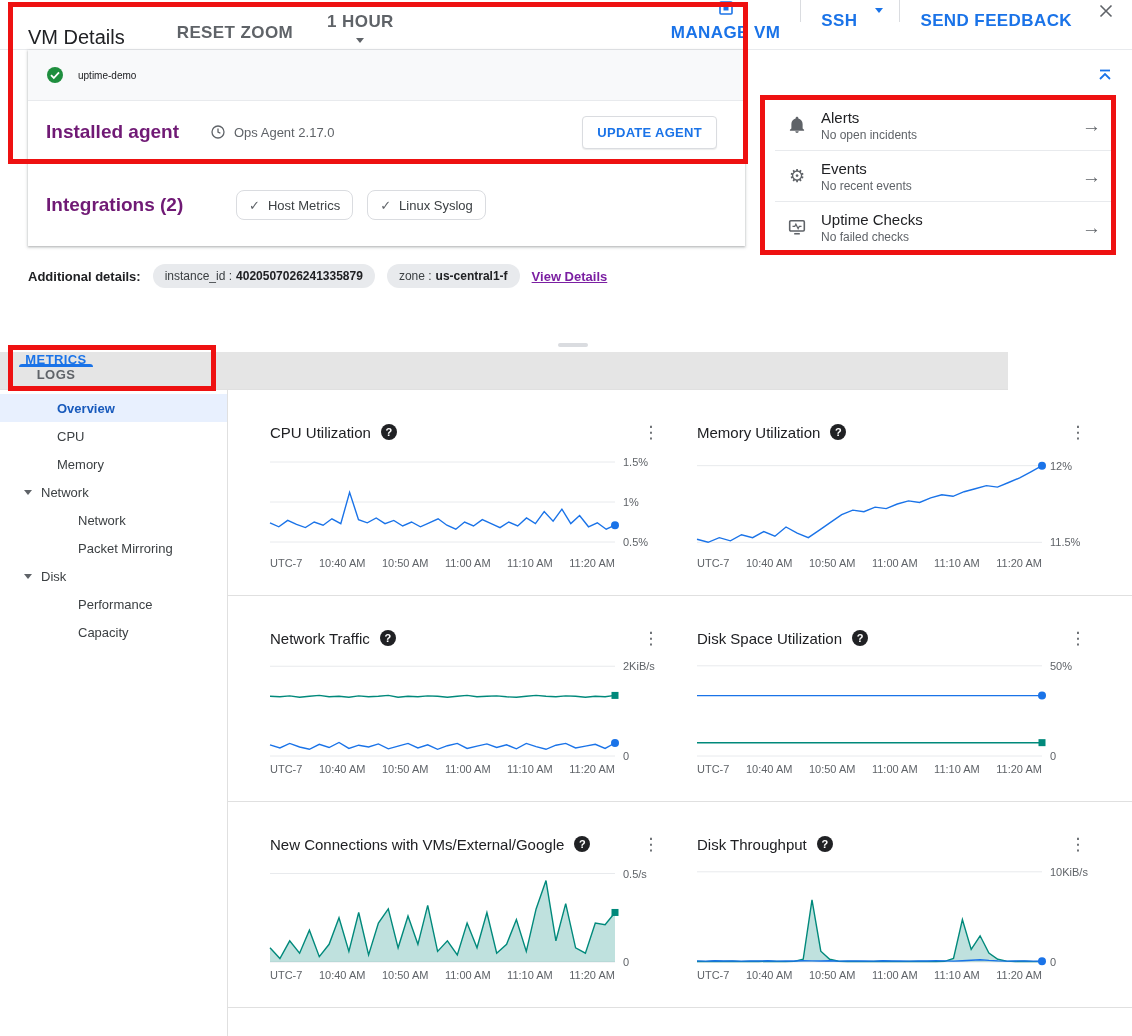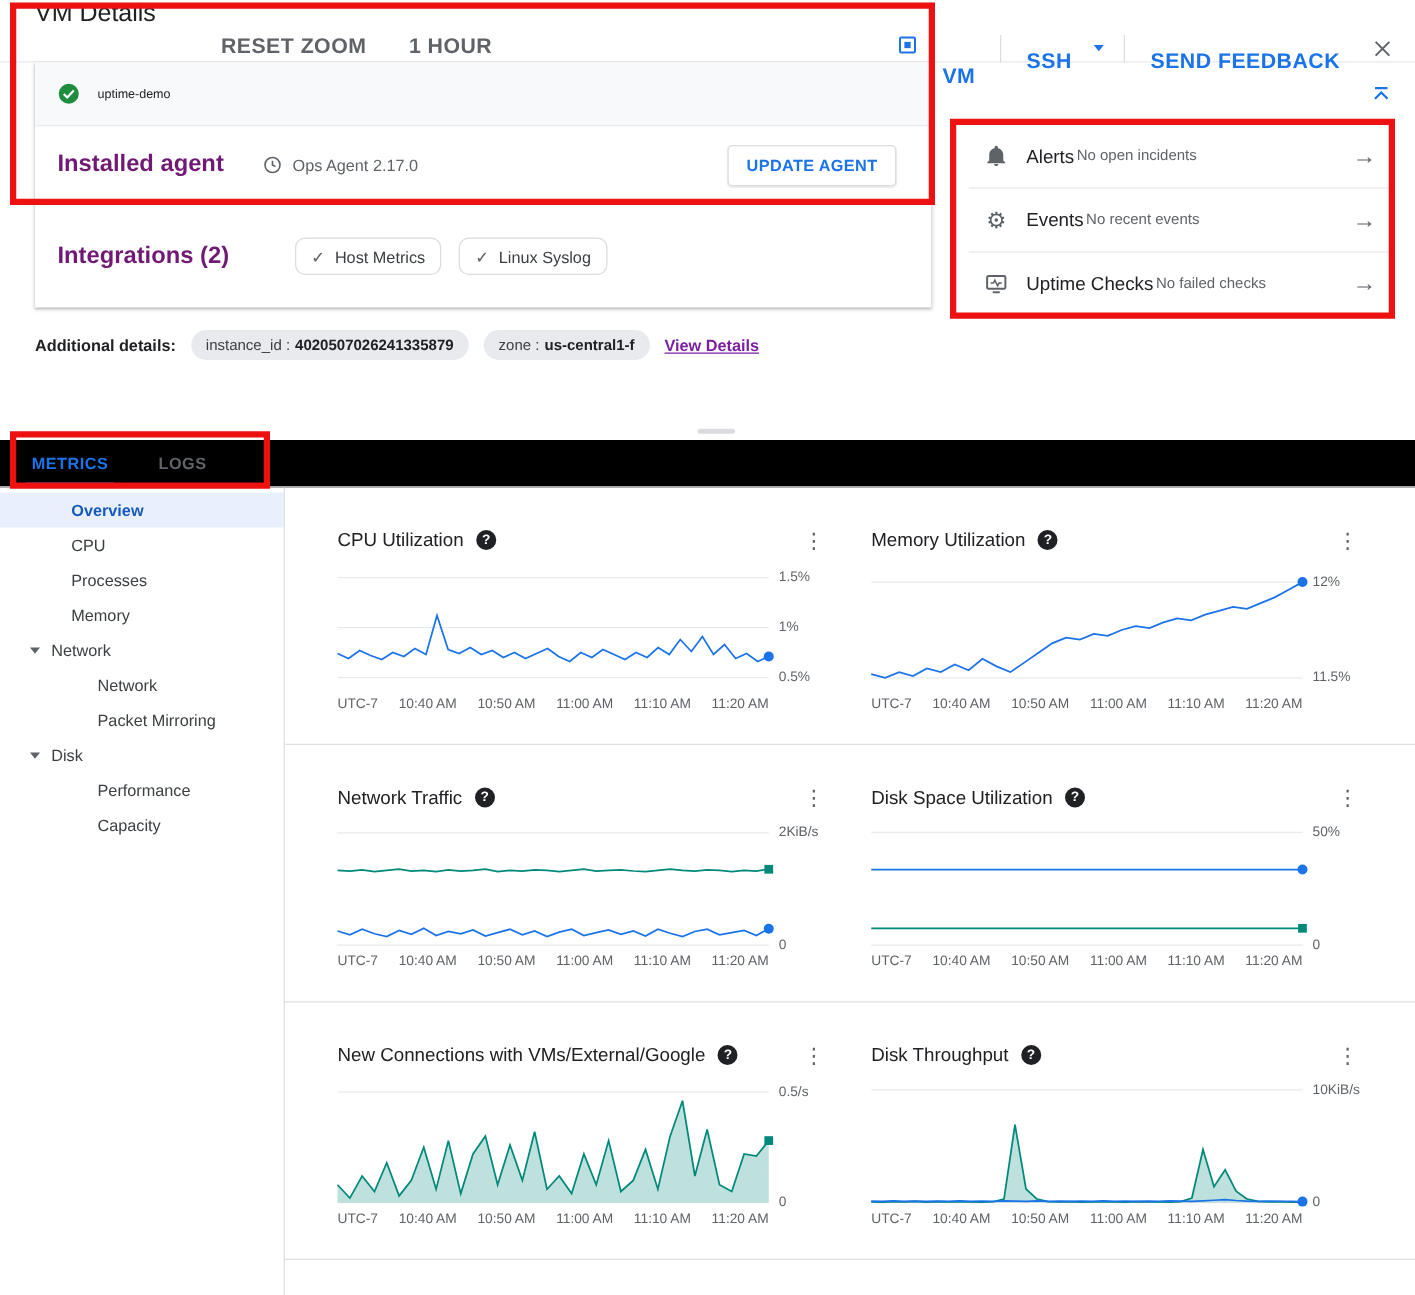--- a/index.html
+++ b/index.html
@@ -1,19 +1,19 @@
 <!DOCTYPE html>
 <html><head>
 <meta charset="utf-8">
 <style>
   html,body{margin:0;padding:0;background:#fff;}
   .page{position:relative;width:1132px;height:1036px;background:#fff;overflow:hidden;
         font-family:"Liberation Sans",sans-serif;color:#202124;}
   
-  .topbar{position:absolute;left:0;top:0;width:1132px;height:50px;display:flex;align-items:flex-start;
+  .topbar{position:absolute;left:0;top:0;width:1132px;height:50px;display:flex;align-items:flex-end;
           border-bottom:1px solid #e8eaed;box-sizing:border-box;padding:0 14px 0 28px;background:#fff;}
   .page-title{font-size:20px;font-weight:400;color:#202124;margin:0 44px 0 0;}
   .txtbtn{background:none;border:none;cursor:pointer;font-family:inherit;font-size:17px;font-weight:bold;
           letter-spacing:.4px;display:inline-flex;align-items:center;gap:6px;padding:6px 8px;margin-top:21px;}
   .txtbtn.gray{color:#5f6368;}
   .txtbtn.blue{color:#1a73e8;flex-direction:column;}
   .topbar-right{margin-left:auto;display:flex;align-items:center;gap:6px;}
   .vdiv{width:1px;height:22px;background:#dadce0;margin:0 6px;}
   .caret{display:inline-block;width:0;height:0;border-left:4px solid transparent;border-right:4px solid transparent;}
   .caret.gray{border-top:5px solid #5f6368;}
@@ -35,36 +35,36 @@
   .chip-outline{display:inline-flex;align-items:center;gap:8px;border:1px solid #dadce0;border-radius:8px;
                 background:#fff;height:28px;padding:0 12px;font-size:13px;color:#3c4043;margin-right:14px;}
   .chip-check{color:#5f6368;font-size:13px;}
   
   .collapse-btn{position:absolute;right:14px;top:62px;z-index:3;}
   
   .card-right{position:absolute;left:775px;top:100px;width:340px;background:#fff;z-index:2;}
   .panel-row{height:50px;display:flex;align-items:center;padding:0 14px 0 10px;border-bottom:1px solid #e8eaed;cursor:pointer;}
   .panel-row:last-child{border-bottom:none;}
   .panel-icon{width:24px;display:flex;justify-content:center;margin-right:12px;color:#5f6368;}
-  .panel-texts{display:flex;flex-direction:row;gap:2px;}
+  .panel-texts{display:flex;flex-direction:column;gap:2px;}
   .panel-title{font-size:15px;color:#202124;}
   .panel-sub{font-size:12px;color:#5f6368;}
   .panel-arrow{margin-left:auto;color:#5f6368;font-size:19px;line-height:1;}
   .gear-glyph{font-size:18px;color:#5f6368;line-height:1;}
   
   .additional-row{position:absolute;left:28px;top:264px;display:flex;align-items:center;gap:12px;}
   .additional-label{font-size:13px;font-weight:bold;color:#202124;}
   .pill{background:#e8eaed;border-radius:14px;padding:5px 12px;font-size:12px;color:#3c4043;}
   .pill b{margin-left:4px;color:#202124;}
   .purple-link{font-size:13px;font-weight:bold;color:#7b1fa2;text-decoration:underline;cursor:pointer;}
   
   .drag-handle{position:absolute;left:558px;top:343px;width:30px;height:4px;border-radius:2px;background:#dadce0;cursor:row-resize;}
   
-  .tabbar{position:absolute;left:0;top:352px;width:1132px;height:38px;border-bottom:1px solid #e0e0e0;
-          box-sizing:border-box;display:flex;padding-left:11px;background:#000000;}
+  .tabbar{position:absolute;left:0;top:352px;width:1008px;height:38px;border-bottom:1px solid #e0e0e0;
+          box-sizing:border-box;display:flex;padding-left:11px;background:#e5e5e5;flex-direction:column;}
   .tab{width:90px;display:flex;align-items:center;justify-content:center;font-size:13px;font-weight:bold;
        letter-spacing:.4px;color:#5f6368;cursor:pointer;position:relative;}
   .tab.active{color:#1a73e8;}
   .tab.active::after{content:"";position:absolute;left:8px;right:8px;bottom:0;height:3px;background:#1a73e8;border-radius:3px 3px 0 0;}
   
   .content{position:absolute;left:0;top:390px;width:1132px;bottom:0;display:flex;}
   .sidebar{width:228px;border-right:1px solid #e0e0e0;box-sizing:border-box;padding-top:4px;flex:none;}
   .side-item{height:28px;display:flex;align-items:center;font-size:13px;color:#3c4043;cursor:pointer;padding-left:57px;}
   .side-item.group{padding-left:24px;}
   .side-item.indent{padding-left:78px;}
@@ -231,23 +231,20 @@
 
   <div class="content">
     <nav class="sidebar">
         <div class="side-item selected">
           <span>Overview</span>
         </div>
         <div class="side-item">
           <span>CPU</span>
         </div>
         <div class="side-item">
-          <span>Processes</span>
-        </div>
-        <div class="side-item">
           <span>Memory</span>
         </div>
         <div class="side-item group">
           <span class="caret-down"></span>
           <span>Network</span>
         </div>
         <div class="side-item indent">
           <span>Network</span>
         </div>
         <div class="side-item indent">

